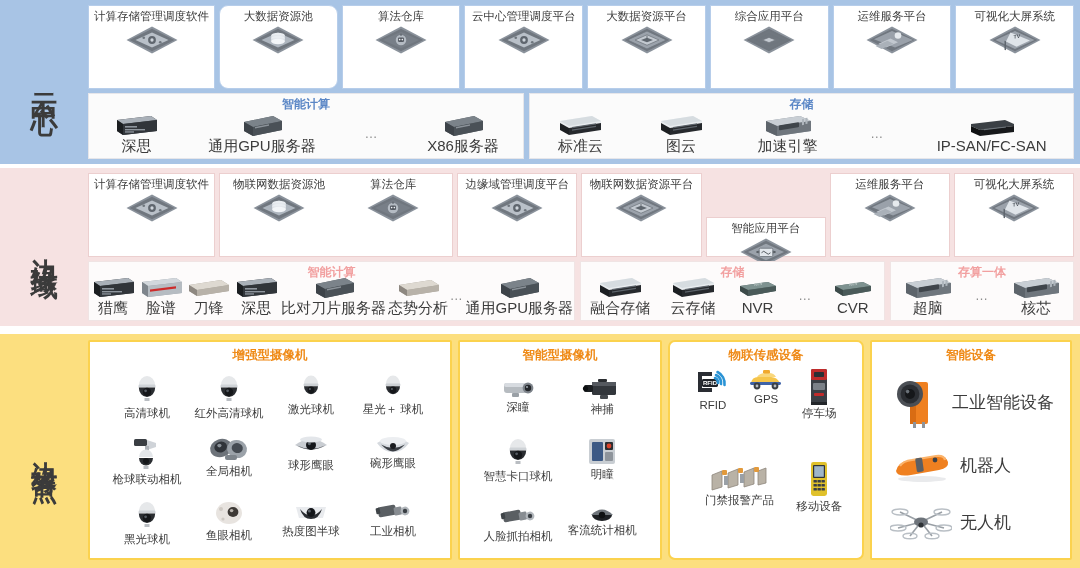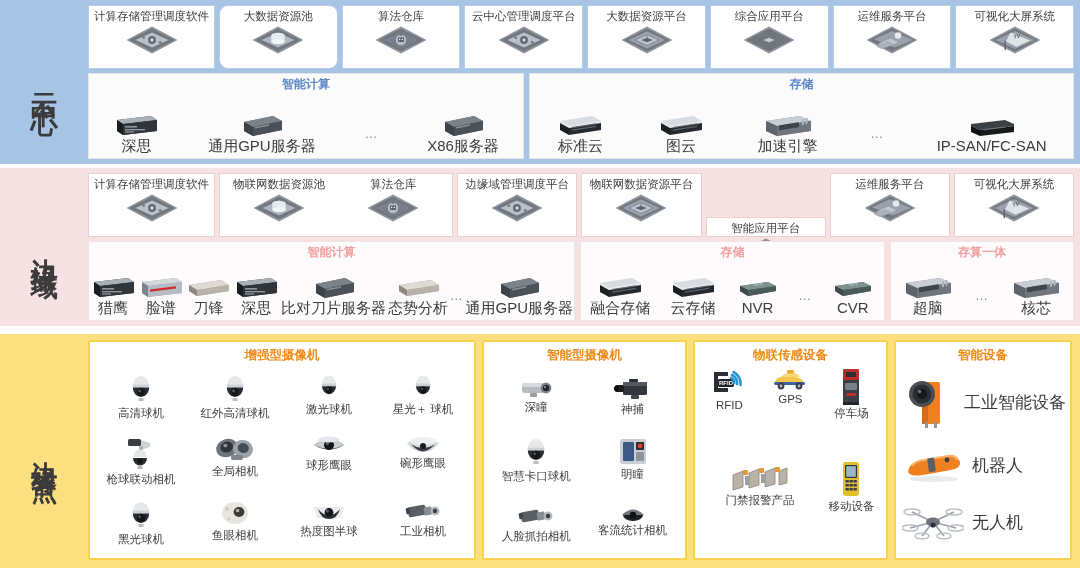--- a/index.html
+++ b/index.html
@@ -23,21 +23,21 @@
   .tier-label span {
     writing-mode:vertical-rl; text-orientation:upright;
     font-weight:bold; font-size:27px; letter-spacing:7px;
     color:#3b3b3b; line-height:1.05;
   }
   .band-node .tier-label span { font-size:26px; letter-spacing:5px; }
 
   .tier-body { flex:1; padding:5px 6px 5px 0; display:flex; flex-direction:column; gap:4px; }
 
   
-  .plat-row { display:flex; gap:4px; height:64px; }
+  .plat-row { display:flex; gap:4px; height:84px; }
   .plat-card {
     background:#ffffff; border:1px solid #b6cdea;
     display:flex; align-items:stretch; justify-content:space-around;
     padding:4px 2px 2px;
   }
   .band-edge .plat-card { border:1px solid #eccfcf; }
   .plat-item {
     flex:1; display:flex; flex-direction:column;
     align-items:center; justify-content:flex-start; gap:2px;
     padding:0 3px;
@@ -67,21 +67,21 @@
   }
   .res-item .cap { font-size:15px; color:#3c3c3c; white-space:nowrap; line-height:1.1; }
   .dots { font-size:13px; color:#8d8d8d; letter-spacing:1px; align-self:flex-end;
           padding-bottom:13px; }
   .dev { display:block; }
 
   
   .node-body { flex:1; display:flex; gap:6px; padding:6px 8px 8px 0; }
   .grp {
     background:#ffffff; border:2px solid #fbd24e; border-radius:2px;
-    display:flex; flex-direction:column; padding:5px 4px 6px;
+    display:flex; flex-direction:column; padding:5px 16px 6px;
   }
   .grp-title {
     text-align:center; font-size:12.5px; font-weight:bold;
     color:#ef8a17; margin-bottom:2px; white-space:nowrap;
   }
   .grp-grid { flex:1; display:grid; align-content:space-around; justify-items:center; }
   .g4 { grid-template-columns:repeat(4,1fr); }
   .g2 { grid-template-columns:repeat(2,1fr); }
   .cell { display:flex; flex-direction:column; align-items:center; gap:1px; }
   .cell .cap { font-size:11.5px; color:#3c3c3c; white-space:nowrap; line-height:1.1; }
@@ -898,21 +898,21 @@
                 <svg class="dev" width="30" height="20" viewBox="0 0 30 20">
     <path d="M4 12 q11 -11 22 0 z" fill="#6f757b"></path>
     <path d="M5 12 h20 a10 6 0 0 1 -20 0 z" fill="#1d2024"></path>
     <circle cx="15" cy="12" r="3.2" fill="#0f1113"></circle>
                 </svg>
               </div>
               <div class="cap">客流统计相机</div>
             </div>
           </div>
         </div>
-        <div class="grp" style="flex: 1.9 1 0px;">
+        <div class="grp" style="flex: 1.9 1 0px; border-radius: 7px;">
           <div class="grp-title">物联传感设备</div>
           <div class="iot-grid">
             <div class="cell">
               <div>
                 <svg class="dev" width="42" height="32" viewBox="0 0 42 32">
     <path d="M6 6 h14 v4 h-10 v12 h10 v4 h-14 z" fill="#2a2d33"></path>
     <rect x="10" y="13" width="16" height="8" rx="1.4" fill="#1f2228"></rect>
     <text x="11" y="19.4" font-family="Liberation Sans, sans-serif" font-size="6" font-weight="bold" fill="#ffffff">RFID</text>
     <g stroke="#2a93d5" fill="none" stroke-width="2.6" stroke-linecap="round">
       <path d="M26 17 a5 5 0 0 0 -3 -5"></path>

